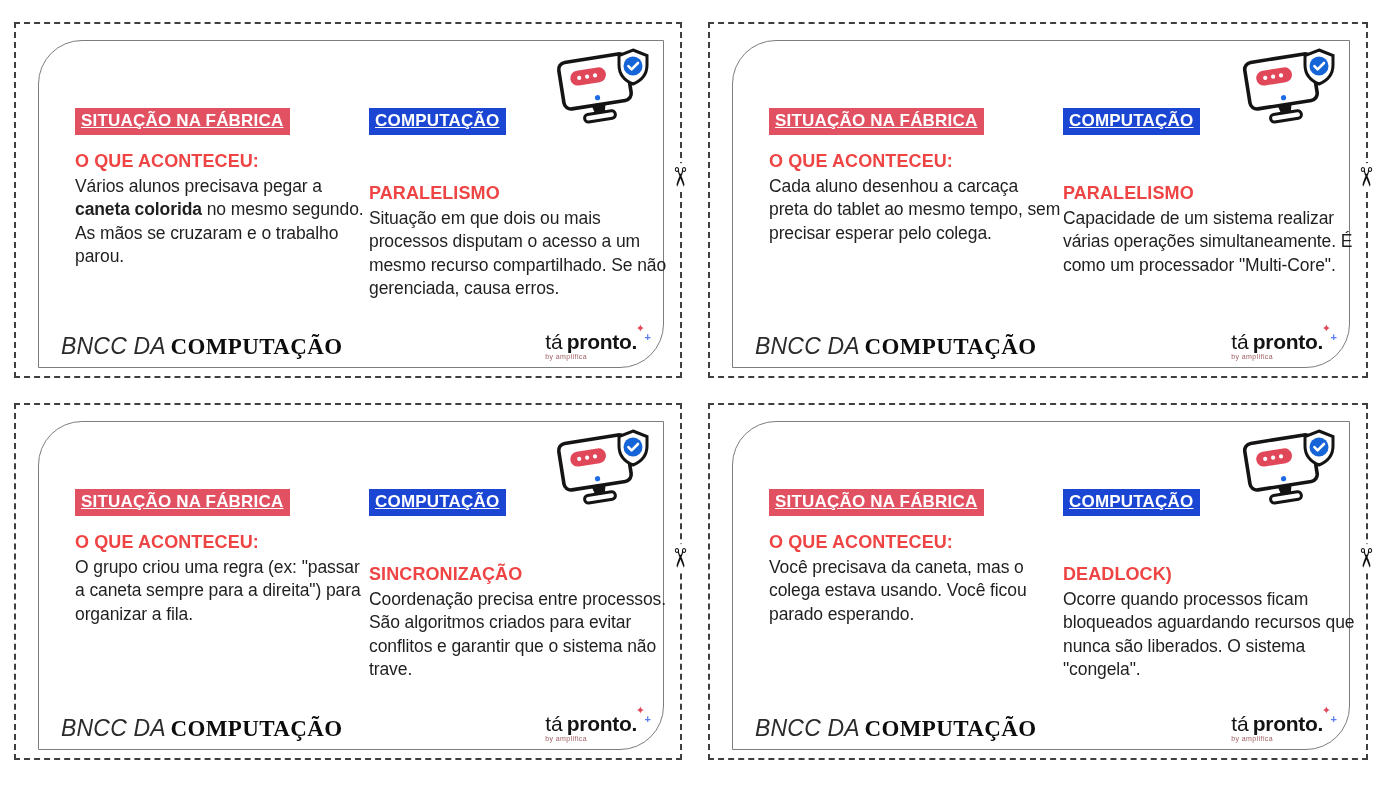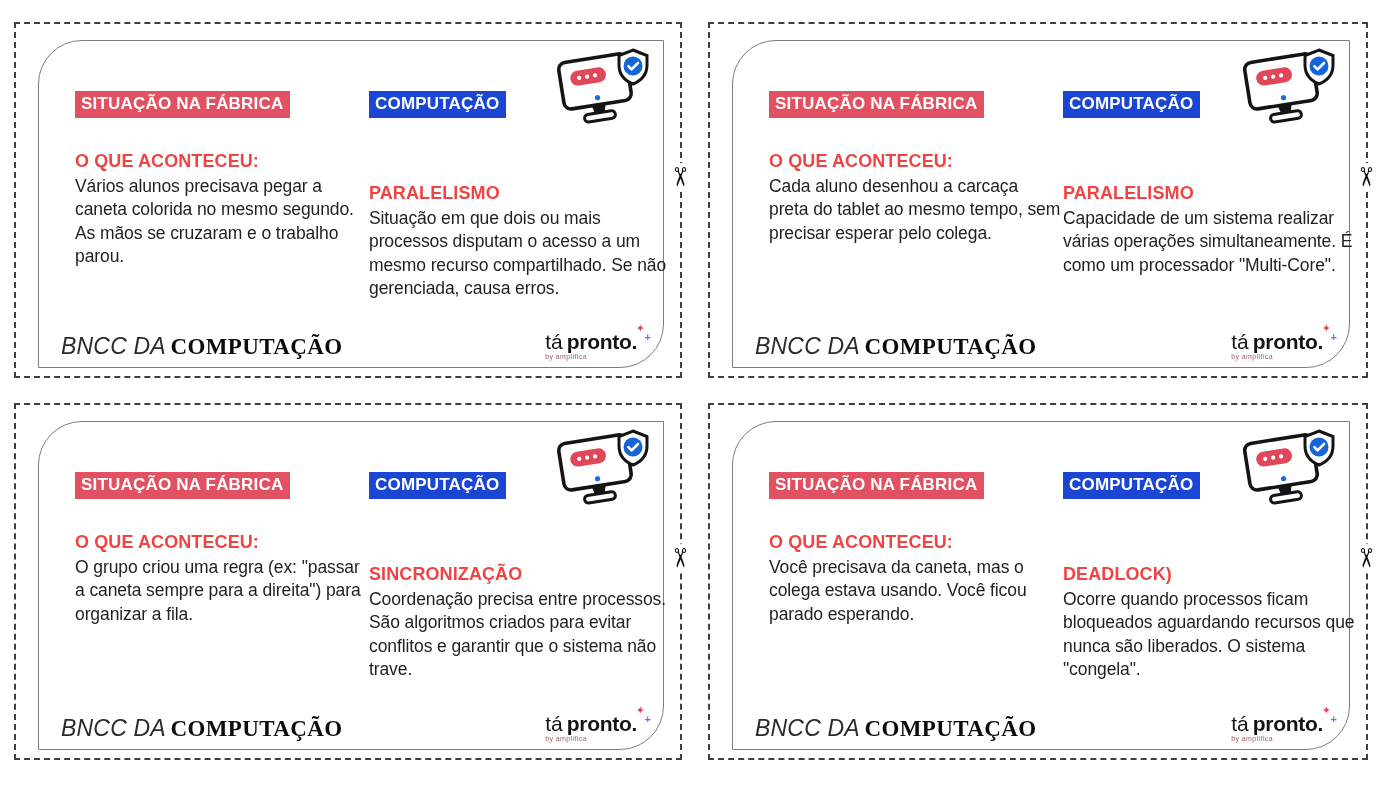--- a/index.html
+++ b/index.html
@@ -17,22 +17,22 @@
   .c3{left:14px;top:403px;width:668px;height:357px;}
   .c4{left:708px;top:403px;width:660px;height:357px;}
 
   .scissors{position:absolute;right:-14px;top:140px;transform:rotate(90deg);
     font-family:"DejaVu Sans",sans-serif;font-size:26px;color:#111;
     background:#fff;line-height:1;padding:0 3px;z-index:3;}
 
   .card-inner{position:absolute;left:22px;right:16px;top:16px;bottom:8px;
     border:1px solid #7d7d7d;border-radius:44px 0 44px 0;background:#fff;}
 
-  .badge{position:absolute;top:50px;color:#fff;font-weight:700;font-size:17px;
-    letter-spacing:.2px;padding:4px 7px 4px 6px;line-height:1.1;white-space:nowrap;}
+  .badge{position:absolute;top:67px;color:#fff;font-weight:700;font-size:17px;
+    letter-spacing:.2px;padding:4px 7px 4px 6px;line-height:1.1;white-space:nowrap;text-decoration:underline;}
   .badge-left{left:36px;background:var(--badge_red);}
   .badge-right{left:330px;background:var(--badge_blue);}
 
   .device-icon{position:absolute;top:4px;right:8px;width:100px;height:86px;}
   .device-svg{width:100%;height:100%;}
 
   .col{position:absolute;top:110px;}
   .col-left{left:36px;width:292px;}
   .col-right{left:330px;width:302px;margin-top:32px;}
   .col h3{font-size:18px;font-weight:700;letter-spacing:.1px;margin-bottom:3px;color:#ef4444;}
@@ -76,21 +76,21 @@
             <path d="M34 59 L48 59 L46 67 L36 67 Z" fill="#141414"></path>
             <rect x="25" y="67" width="31" height="7.5" rx="3.5" fill="#fff" stroke="#141414" stroke-width="3"></rect>
           </g>
           <path d="M78 4 L92 9.5 V19 C92 28.5 86.5 34.5 78 38 C69.5 34.5 64 28.5 64 19 V9.5 Z" fill="#fff" stroke="#141414" stroke-width="3"></path>
           <circle cx="78" cy="20" r="9.5" style="fill:var(--shield_blue,#1665d8)"></circle>
           <path d="M73.4 20.2 L76.6 23.4 L83 17" stroke="#fff" stroke-width="2.6" fill="none" stroke-linecap="round" stroke-linejoin="round"></path>
         </svg>
       </div>
       <div class="col col-left">
         <h3>O QUE ACONTECEU:</h3>
-        <p><span>Vários alunos precisava pegar a </span><span style="font-weight: 400; text-align: center;">caneta colorida</span><span> no mesmo segundo. As mãos se cruzaram e o trabalho parou.</span></p>
+        <p><span>Vários alunos precisava pegar a </span><span style="font-weight: 700; text-align: center;">caneta colorida</span><span> no mesmo segundo. As mãos se cruzaram e o trabalho parou.</span></p>
       </div>
       <div class="col col-right">
         <h3>PARALELISMO</h3>
         <p><span>Situação em que dois ou mais processos disputam o acesso a um mesmo recurso compartilhado. Se não gerenciada, causa erros.</span></p>
       </div>
       <div class="card-footer">
         <div class="brand-line">
           <span class="brand-prefix">BNCC DA</span>
           <span class="brand-name">COMPUTAÇÃO</span>
         </div>

